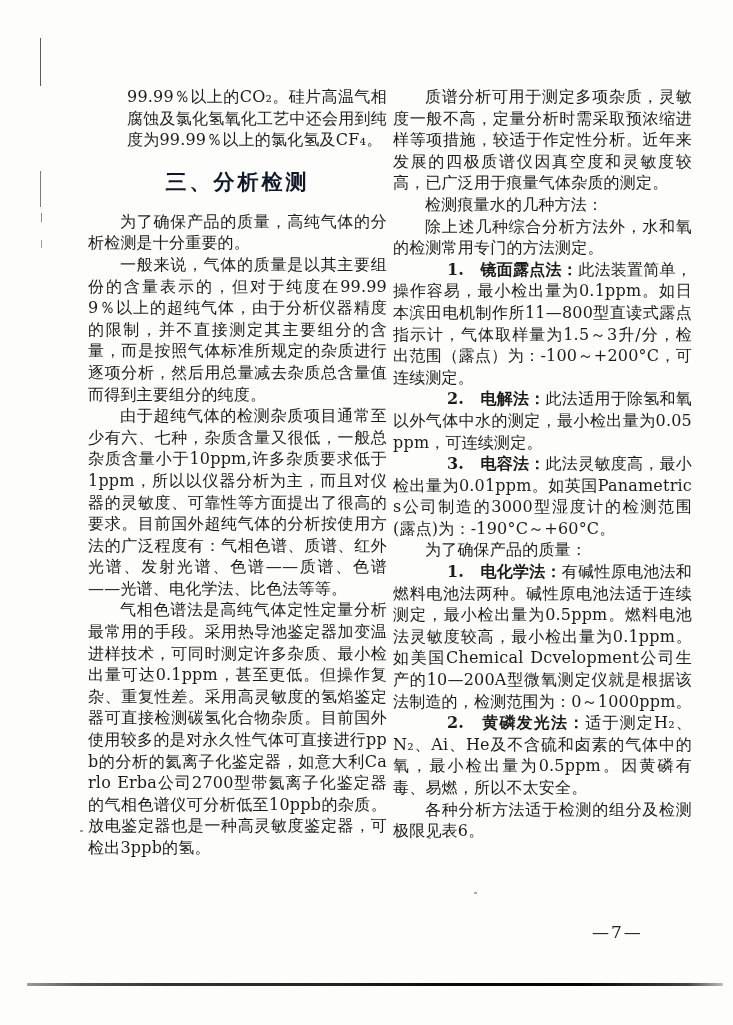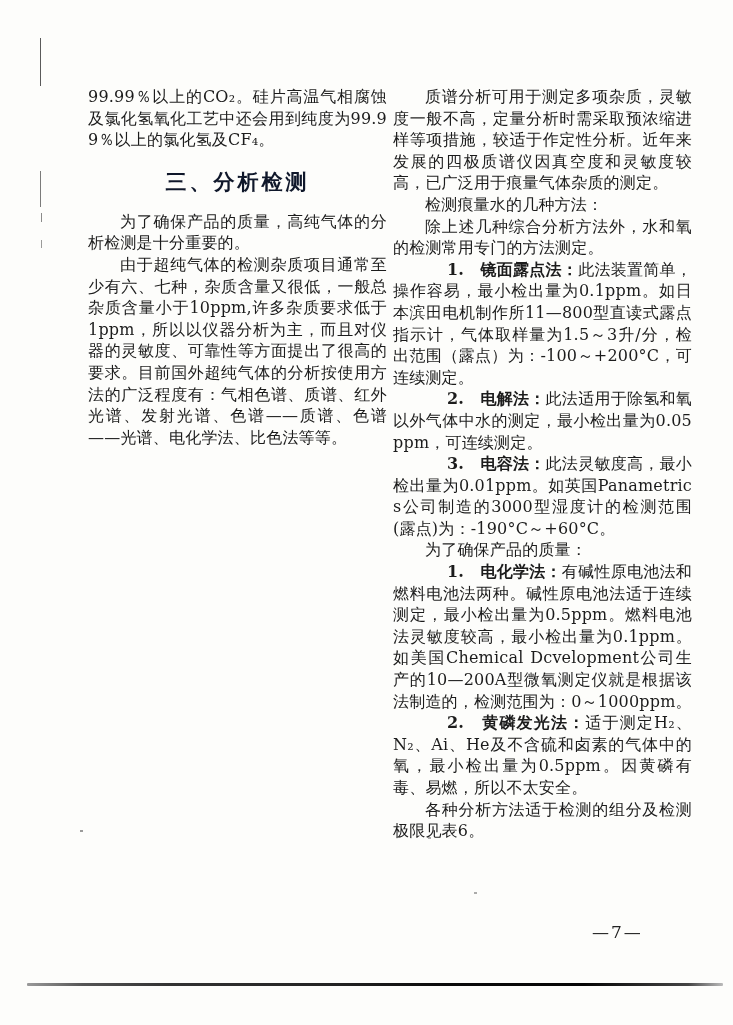--- a/index.html
+++ b/index.html
@@ -25,21 +25,21 @@
   .col-right { left: 393px; }
   .col p {
     margin: 0;
     font-size: 16px;
     line-height: 21.6px;
     text-align: justify;
     text-indent: 2em;
     letter-spacing: 0.2px;
     word-break: break-all;
   }
-  .col p.no-indent { text-indent: 0; }
+  .col p.no-indent { text-indent: 0; margin-left: 39px; }
   .section-heading {
     margin: 17px 0 15px 0;
     font-size: 21px;
     font-weight: bold;
     text-align: center;
     letter-spacing: 3px;
     color: #0f172a;
   }
   .m-label { font-weight: bold; margin-left: 22px; }
   .page-number {
@@ -84,21 +84,23 @@
   <span class="scan-mark v3"></span>
   <span class="scan-mark v4"></span>
   <span class="scan-mark d1"></span>
   <span class="scan-mark d2"></span>
   <span class="scan-mark d3"></span>
 
   <div class="col col-left">
     <p class="no-indent">99.99％以上的CO₂。硅片高温气相腐蚀及氯化氢氧化工艺中还会用到纯度为99.99％以上的氯化氢及CF₄。</p>
     <h2 class="section-heading">三、分析检测</h2>
     <p>为了确保产品的质量，高纯气体的分析检测是十分重要的。</p>
+    <p>一般来说，气体的质量是以其主要组份的含量表示的，但对于纯度在99.999％以上的超纯气体，由于分析仪器精度的限制，并不直接测定其主要组分的含量，而是按照气体标准所规定的杂质进行逐项分析，然后用总量减去杂质总含量值而得到主要组分的纯度。</p>
     <p>由于超纯气体的检测杂质项目通常至少有六、七种，杂质含量又很低，一般总杂质含量小于10ppm,许多杂质要求低于1ppm，所以以仪器分析为主，而且对仪器的灵敏度、可靠性等方面提出了很高的要求。目前国外超纯气体的分析按使用方法的广泛程度有：气相色谱、质谱、红外光谱、发射光谱、色谱——质谱、色谱——光谱、电化学法、比色法等等。</p>
+    <p>气相色谱法是高纯气体定性定量分析最常用的手段。采用热导池鉴定器加变温进样技术，可同时测定许多杂质、最小检出量可达0.1ppm，甚至更低。但操作复杂、重复性差。采用高灵敏度的氢焰鉴定器可直接检测碳氢化合物杂质。目前国外使用较多的是对永久性气体可直接进行ppb的分析的氦离子化鉴定器，如意大利Carlo Erba公司2700型带氦离子化鉴定器的气相色谱仪可分析低至10ppb的杂质。放电鉴定器也是一种高灵敏度鉴定器，可检出3ppb的氢。</p>
   </div>
 
   <div class="col col-right">
     <p>质谱分析可用于测定多项杂质，灵敏度一般不高，定量分析时需采取预浓缩进样等项措施，较适于作定性分析。近年来发展的四极质谱仪因真空度和灵敏度较高，已广泛用于痕量气体杂质的测定。</p>
     <p>检测痕量水的几种方法：</p>
     <p>除上述几种综合分析方法外，水和氧的检测常用专门的方法测定。</p>
 
     <p>
       <span class="m-label">1.　镜面露点法：</span><span>此法装置简单，操作容易，最小检出量为0.1ppm。如日本滨田电机制作所11—800型直读式露点指示计，气体取样量为1.5～3升/分，检出范围（露点）为：-100～+200°C，可连续测定。</span>
     </p>

